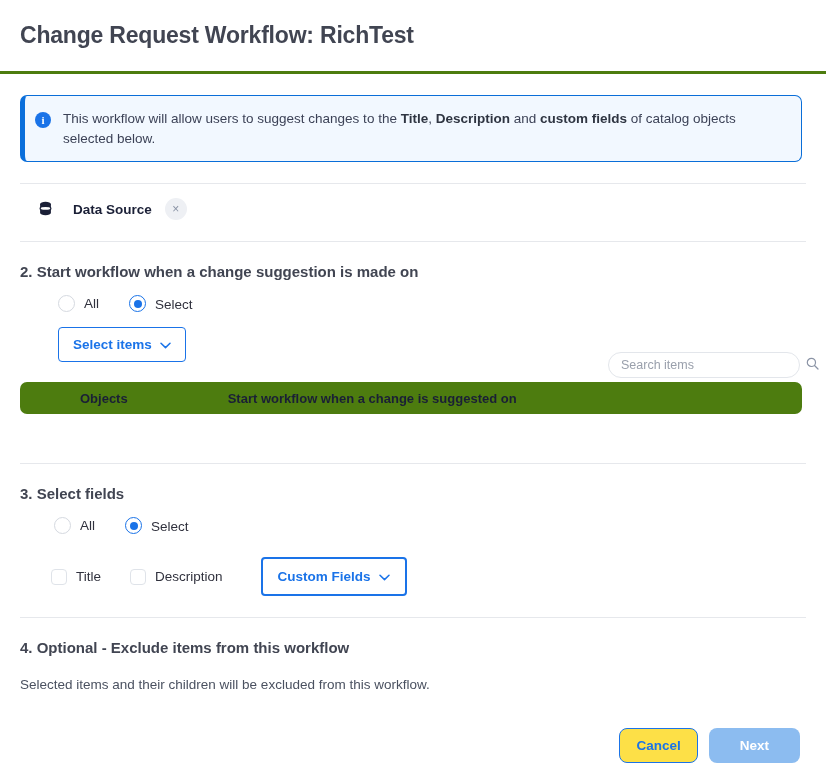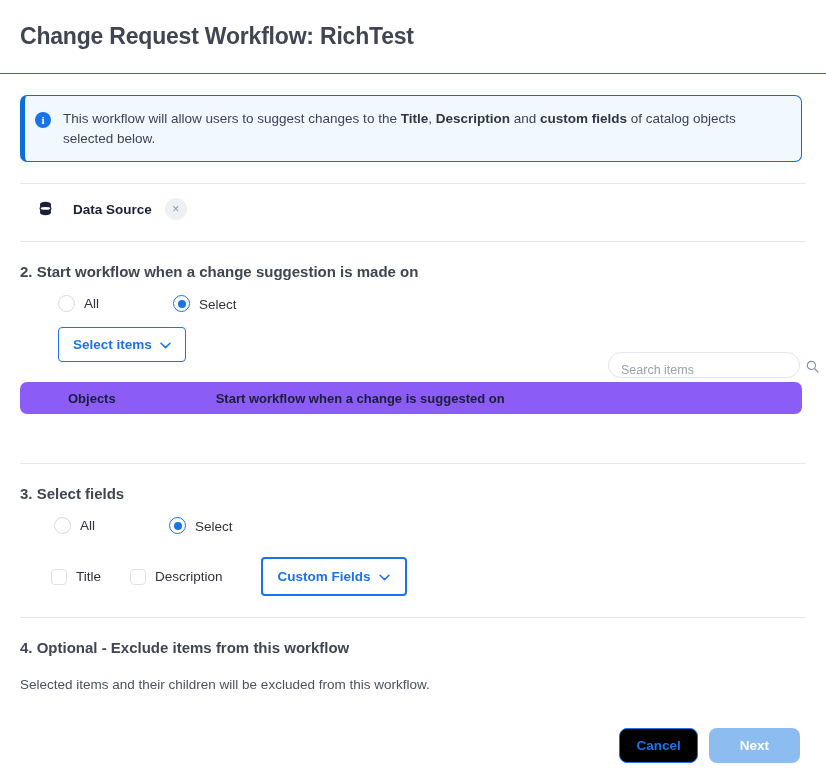--- a/index.html
+++ b/index.html
@@ -16,21 +16,21 @@
     position: relative;
   }
 
   
   .page-header {
     height: 74px;
     box-sizing: border-box;
     display: flex;
     align-items: center;
     padding: 0 20px;
-    border-bottom: 1px solid #4d7c0f;
+    border-bottom: 3px solid #4d7c0f;
     background: #ffffff;
   }
   .page-title {
     font-size: 23px;
     font-weight: bold;
     color: #414552;
     letter-spacing: -0.2px;
     line-height: 1.2;
   }
 
@@ -125,21 +125,21 @@
     display: flex;
     align-items: center;
     justify-content: center;
     color: #8a93a5;
     font-size: 12px;
     line-height: 1;
     cursor: pointer;
   }
 
   
-  .radio-row { display: flex; align-items: center; gap: 44px; }
+  .radio-row { display: flex; align-items: center; }
   .radio-row.indent-2 { margin: 15px 0 0 38px; }
   .radio-row.indent-3 { margin: 15px 0 0 34px; }
   .radio-opt {
     display: flex;
     align-items: center;
     cursor: pointer;
   }
   .radio-opt + .radio-opt { margin-left: 30px; align-items: flex-end; }
   .radio-dot {
     width: 17px;
@@ -189,47 +189,48 @@
   .search-box {
     position: absolute;
     right: 26px;
     top: 277px;
     width: 192px;
     height: 26px;
     border: 1px solid #e3e6eb;
     border-radius: 14px;
     background: #ffffff;
     display: flex;
-    align-items: flex-end;
+    align-items: center;
     padding: 0 10px 0 12px;
     box-sizing: border-box;
     gap: 24px;
   }
   .search-box input {
     border: none;
     outline: none;
     flex: 1;
     font-size: 12.5px;
     font-family: "Liberation Sans", sans-serif;
     color: #3c4257;
     background: transparent;
     padding: 0;
   }
   .search-box input::placeholder { color: #9aa0ac; }
 
   
   .table-head {
     margin-top: 20px;
-    background: #8b5cf6;
+    background: #4d7c0f;
     border-radius: 7px;
     height: 32px;
     display: flex;
     align-items: center;
     width: 782px;
     box-sizing: border-box;
+    padding-left: 12px;
   }
   .th {
     font-size: 13px;
     font-weight: bold;
     color: #1a1f36;
   }
   .th.objects { margin-left: 48px; }
   .th.start { margin-left: 100px; }
   .table-body { height: 28px; }
 
@@ -256,21 +257,21 @@
     background: #ffffff;
     display: flex;
     align-items: center;
     justify-content: flex-end;
     padding-right: 26px;
     box-sizing: border-box;
   }
   .btn-cancel {
     border: 1.5px solid #1a73e8;
     border-radius: 8px;
-    background: #000000;
+    background: #fde047;
     color: #1a73e8;
     font-size: 13.5px;
     font-weight: bold;
     padding: 9px 16px;
     cursor: pointer;
     font-family: "Liberation Sans", sans-serif;
   }
   .btn-next {
     border: none;
     border-radius: 8px;

